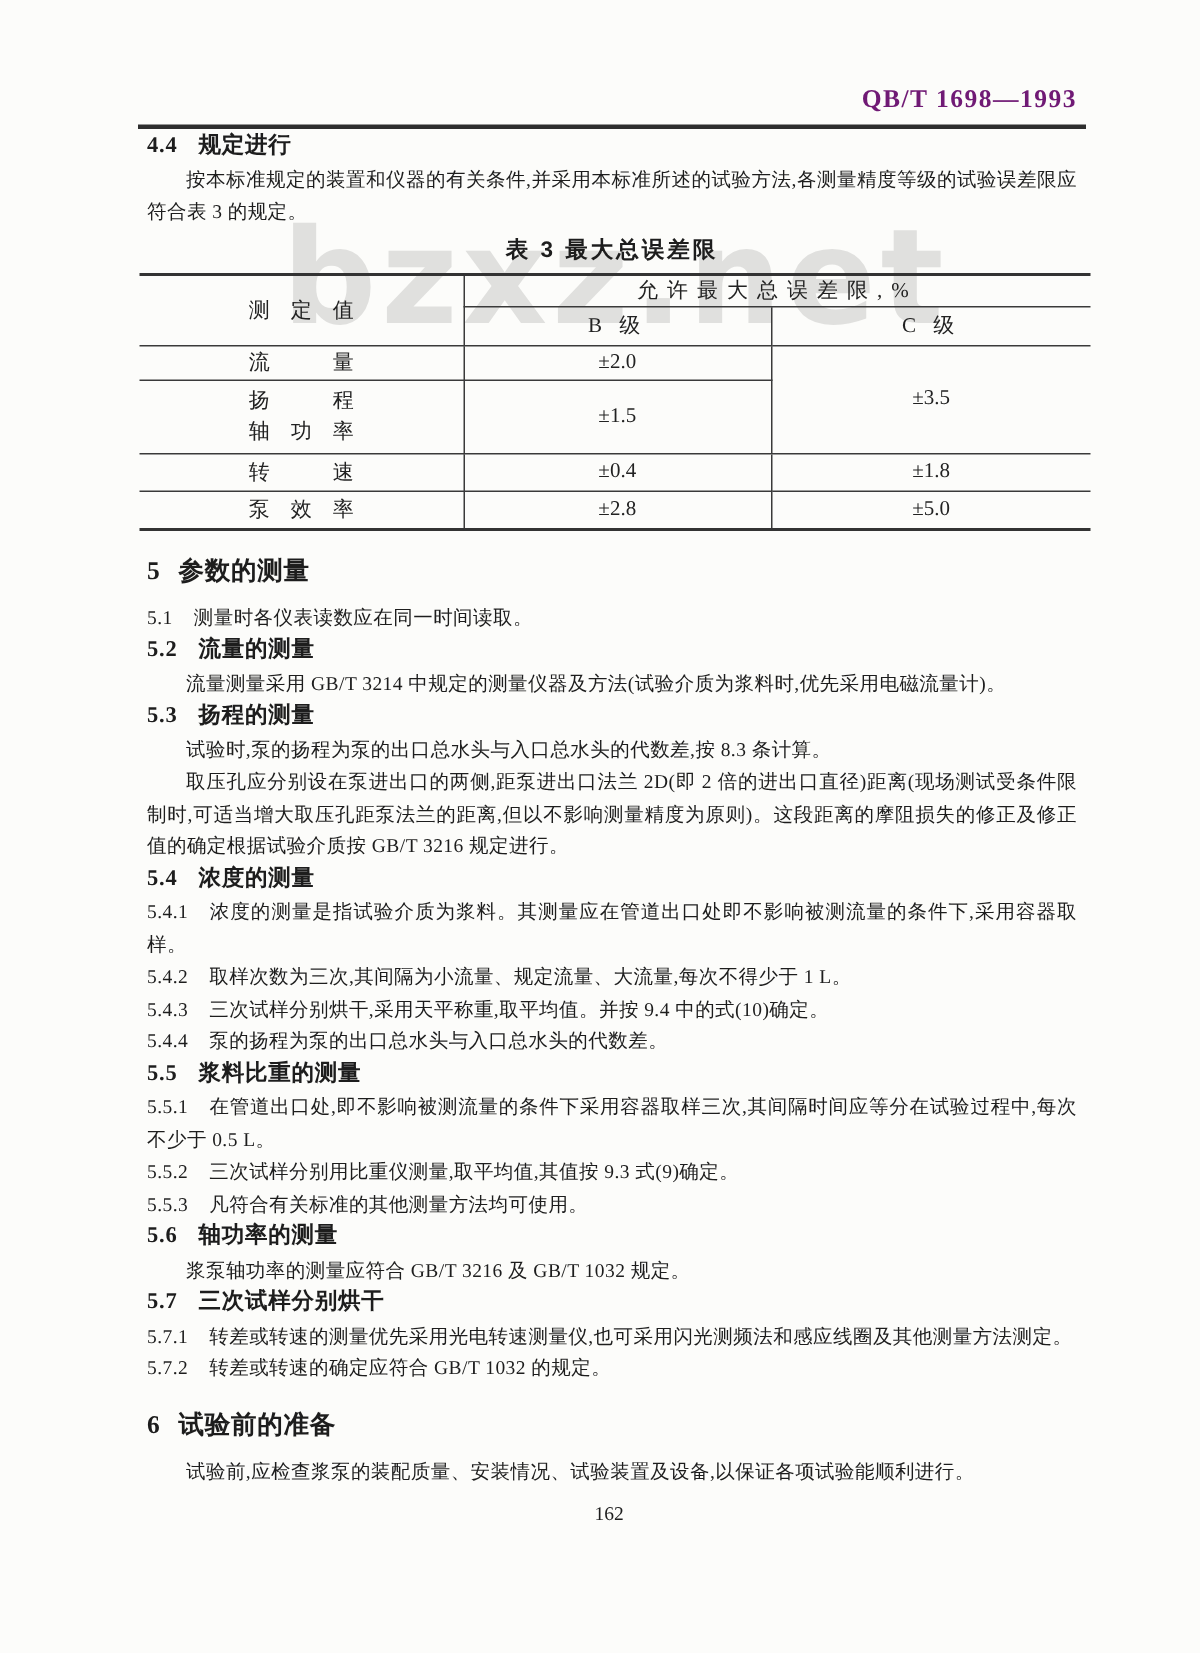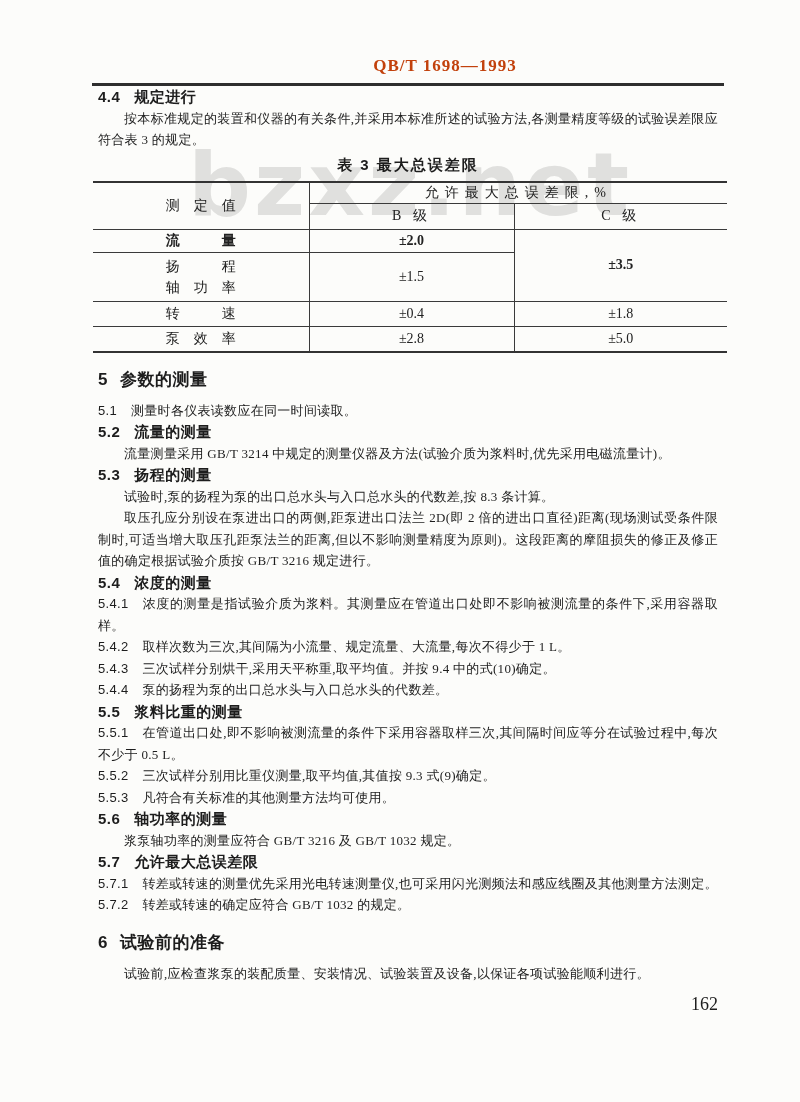--- a/index.html
+++ b/index.html
@@ -10,35 +10,35 @@
     color:#1d1d1d;
   }
   .watermark{
     position:absolute; left:188px; top:133px; z-index:0;
     font-family:"DejaVu Sans","Liberation Sans",sans-serif;
     font-weight:700; font-size:88px; letter-spacing:3px;
     color:rgba(70,70,70,0.15); white-space:nowrap; user-select:none;
   }
   .content{ position:absolute; left:98px; top:56px; width:620px; z-index:1; }
   .std-num{
-    text-align:center; padding-left:74px;
+    text-align:right; padding-left:74px;
     font-family:"Liberation Serif",serif; font-weight:700;
-    font-size:17px; letter-spacing:1px; color:#c2410c;
+    font-size:17px; letter-spacing:1px; color:#701a75;
   }
   .rule{ border:none; border-top:3px solid #2e2e2e; margin:7px 0 0 -6px; width:632px; }
   .h2{
     font-family:"Liberation Sans",sans-serif; font-weight:700;
     font-size:17px; margin:15px 0 9px; letter-spacing:0.5px;
   }
   .h3{
     font-family:"Liberation Sans",sans-serif; font-weight:700;
     font-size:15px; line-height:21.5px; margin:0; letter-spacing:0.5px;
   }
   .h3:first-child{ margin-top:11px; }
-  .num{ font-family:Liberation Sans, sans-serif; margin-right:14px; }
+  .num{ font-family:Liberation Serif, serif; margin-right:14px; }
   .h2 .num{ margin-right:12px; }
   .para,.clause{
     font-size:13px; line-height:21.5px; margin:0;
     text-align:justify; letter-spacing:0.3px;
   }
   .para{ text-indent:2em; }
   .tbl-title{
     text-align:center; font-family:"Liberation Sans",sans-serif;
     font-weight:700; font-size:15px; margin:5px 0 6px; letter-spacing:2px;
   }
@@ -47,31 +47,31 @@
     width:634px; margin-left:-5px;
     border-top:2.5px solid #333; border-bottom:2.5px solid #333;
     font-size:14px; color:#222;
   }
   table.err td{ padding:0; text-align:center; vertical-align:middle; }
   .col1{ width:216px; } .col2{ width:205px; } .col3{ width:213px; }
   td.cdiv{ border-right:1.5px solid #3a3a3a; }
   td.hbot{ border-bottom:1.5px solid #3a3a3a; }
   tr.r-span td{ height:20px; }
   tr.r-sub td{ height:25px; letter-spacing:4px; }
-  tr.r-d1 td{ height:22px;font-weight:bold; }
+  tr.r-d1 td{ height:22px; }
   tr.r-d2 td{ height:48px; line-height:21px; }
   tr.r-d3 td, tr.r-d4 td{ height:24px; }
   .spanhead{ letter-spacing:6px; }
   .jlabel{
     display:inline-block; width:70px;
     text-align:justify; text-align-last:justify;
   }
   .footer-pg{
-    font-size:18px; margin:10px 0 0 -4px;
-    font-family:"Liberation Serif",serif; text-align:right;
+    font-size:13px; margin:10px 0 0 -4px;
+    font-family:"Liberation Serif",serif; text-align:center;
   }
 </style>
 </head>
 <body>
 
 <div class="page">
 
   <div class="watermark">bzxz.net</div>
 
   <div class="content">
@@ -146,21 +146,21 @@
     <p class="clause"><span class="num">5.4.4</span><span>泵的扬程为泵的出口总水头与入口总水头的代数差。</span></p>
 
     <div class="h3"><span class="num">5.5</span><span>浆料比重的测量</span></div>
     <p class="clause"><span class="num">5.5.1</span><span>在管道出口处,即不影响被测流量的条件下采用容器取样三次,其间隔时间应等分在试验过程中,每次不少于 0.5 L。</span></p>
     <p class="clause"><span class="num">5.5.2</span><span>三次试样分别用比重仪测量,取平均值,其值按 9.3 式(9)确定。</span></p>
     <p class="clause"><span class="num">5.5.3</span><span>凡符合有关标准的其他测量方法均可使用。</span></p>
 
     <div class="h3"><span class="num">5.6</span><span>轴功率的测量</span></div>
     <p class="para">浆泵轴功率的测量应符合 GB/T 3216 及 GB/T 1032 规定。</p>
 
-    <div class="h3"><span class="num">5.7</span><span>允许最大总误差限</span></div>
+    <div class="h3"><span class="num">5.7</span><span>三次试样分别烘干</span></div>
     <p class="clause"><span class="num">5.7.1</span><span>转差或转速的测量优先采用光电转速测量仪,也可采用闪光测频法和感应线圈及其他测量方法测定。</span></p>
     <p class="clause"><span class="num">5.7.2</span><span>转差或转速的确定应符合 GB/T 1032 的规定。</span></p>
 
     <div class="h2">
       <span class="num">6</span><span>试验前的准备</span>
     </div>
     <p class="para">试验前,应检查浆泵的装配质量、安装情况、试验装置及设备,以保证各项试验能顺利进行。</p>
 
     <div class="footer-pg">162</div>
 

